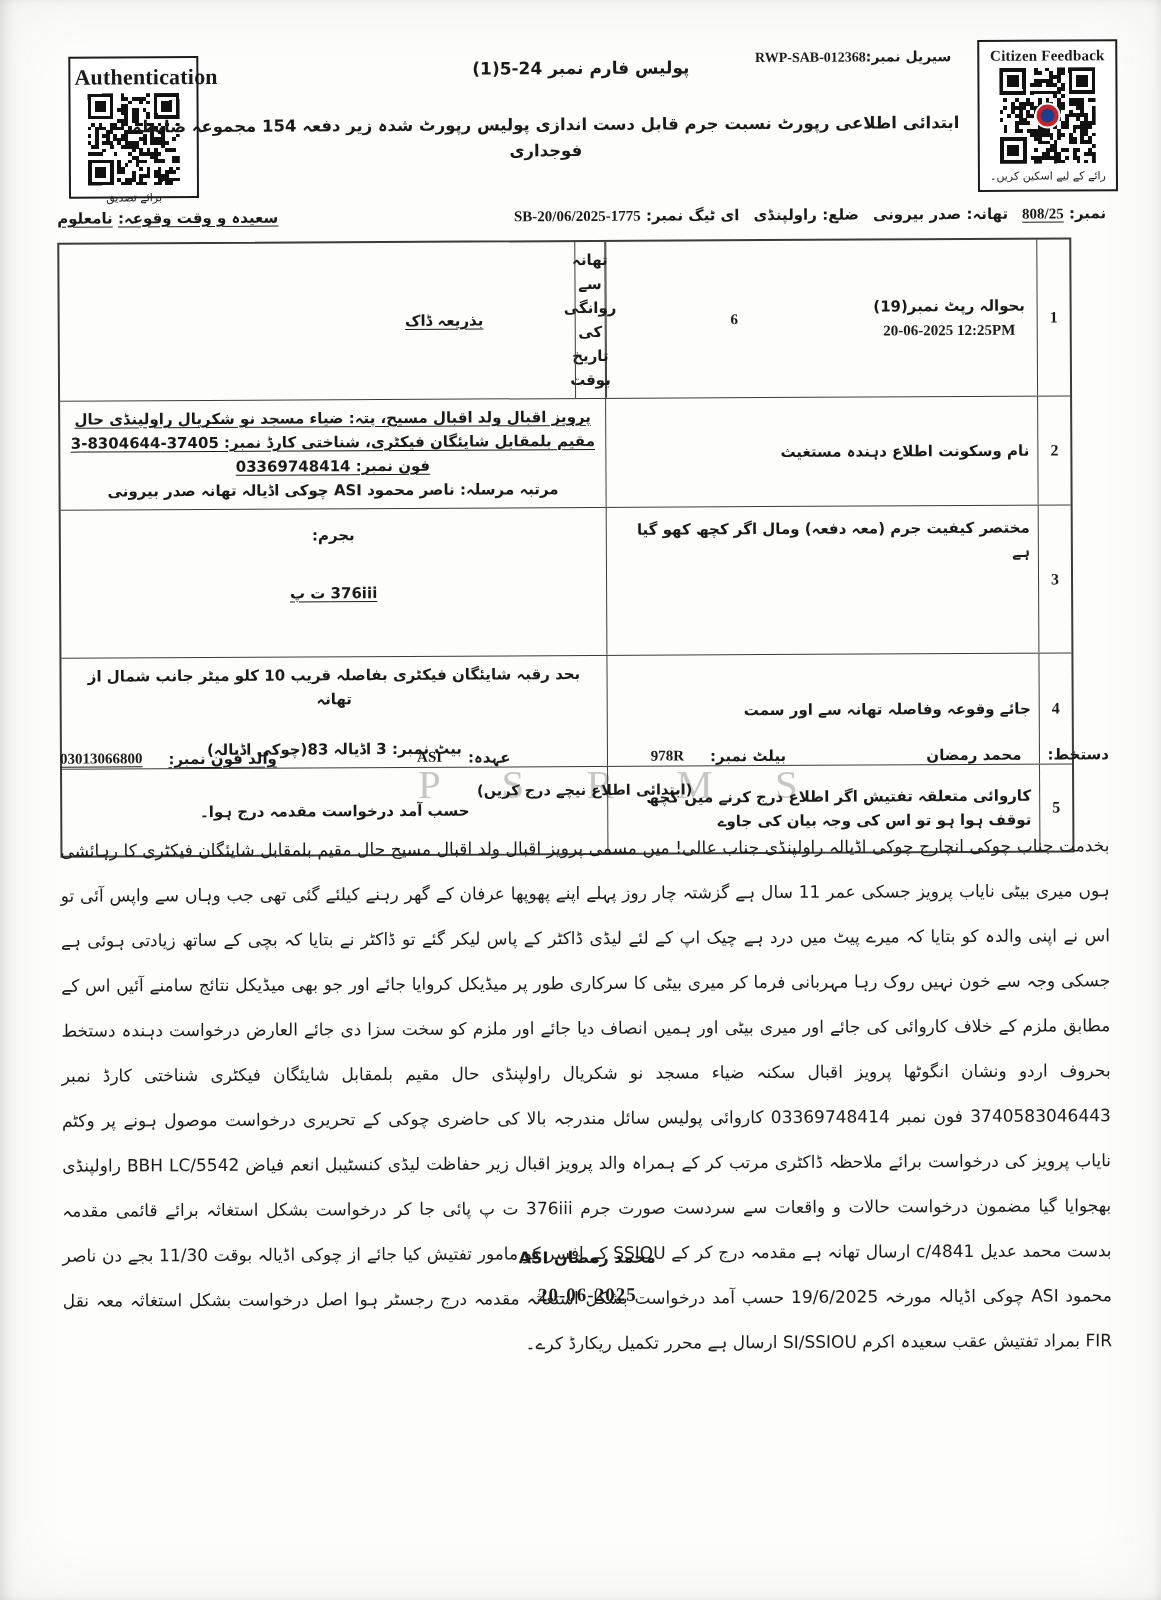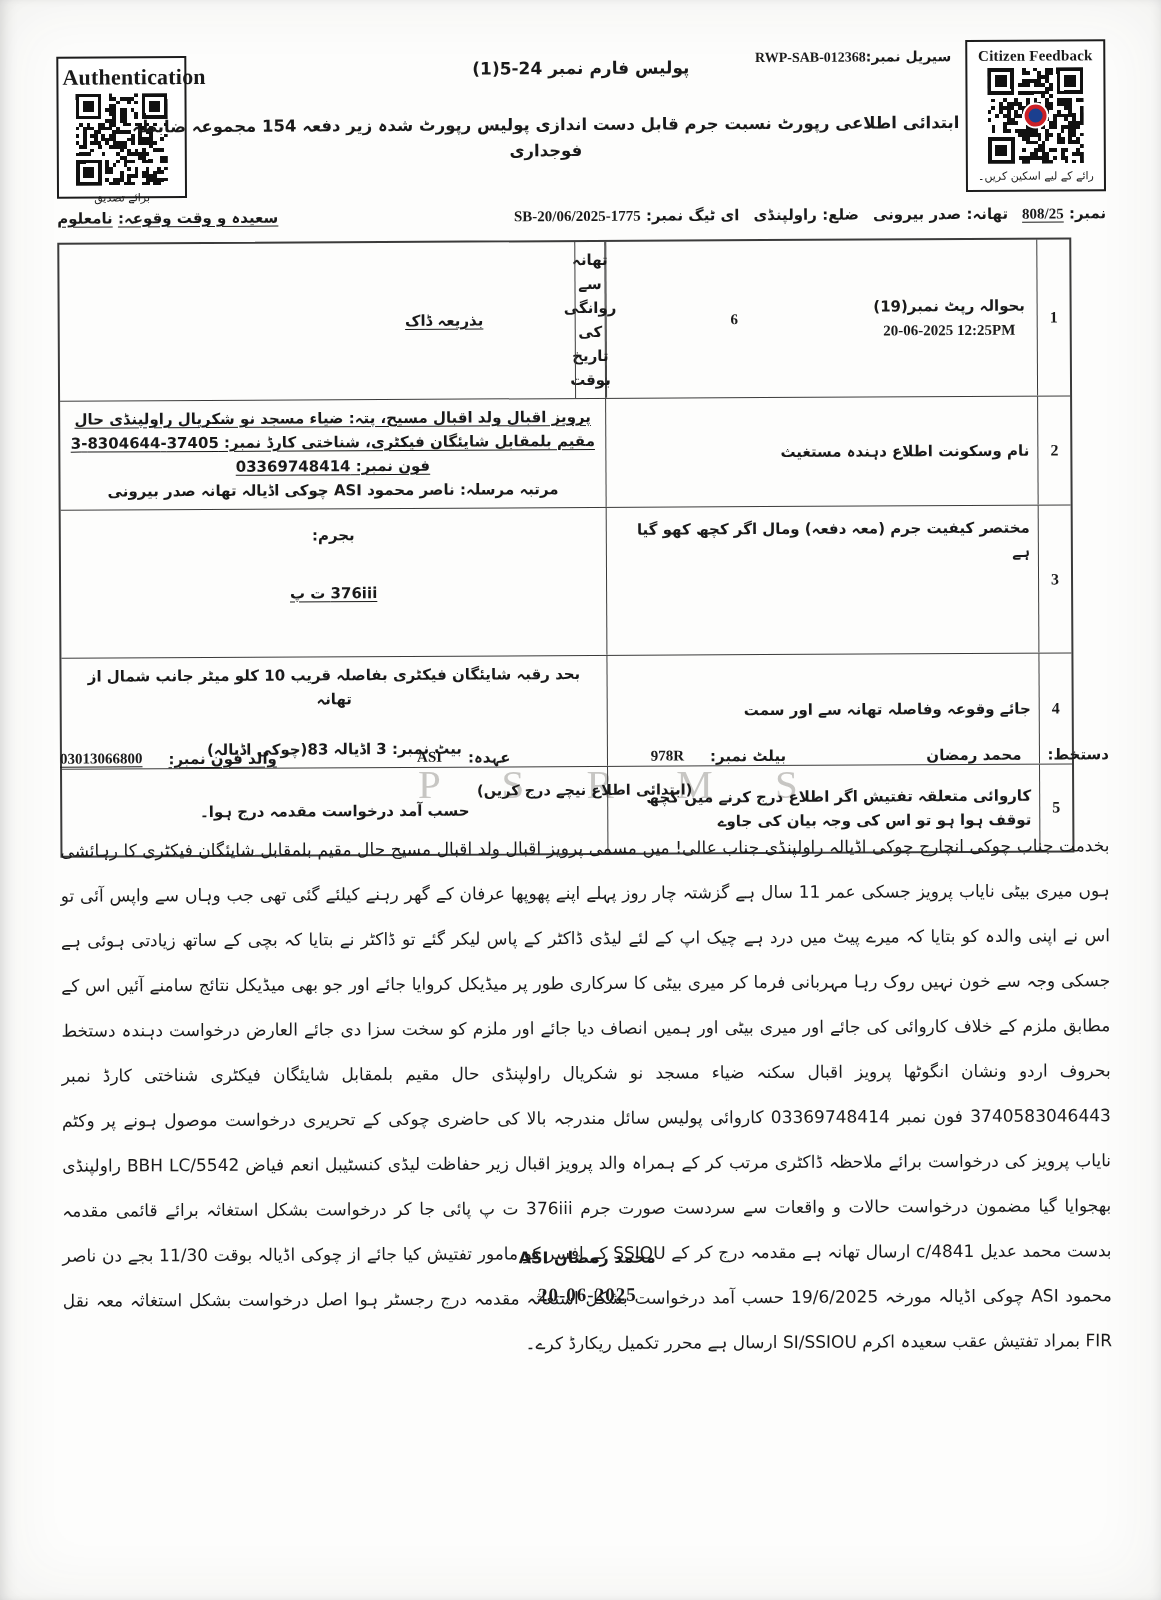--- a/index.html
+++ b/index.html
@@ -5,21 +5,21 @@
   * { margin:0; padding:0; box-sizing:border-box; }
   html,body { width:1161px; }
   body { background:#efede9; font-family:"DejaVu Sans", sans-serif; color:#1a1a1a; }
   .page {
     position:relative; width:1161px; height:1600px; background:#fdfdfc; overflow:hidden;
     box-shadow: inset 0 0 70px rgba(60,55,45,0.07), inset 10px 0 18px -10px rgba(0,0,0,0.18), inset -6px 0 14px -8px rgba(0,0,0,0.12);
   }
   .tilt { position:absolute; inset:0; transform:rotate(-0.3deg); }
 
   
-  .qr-box { position:absolute; border:2px solid #1c1c1c; background:#fff; text-align:center; padding:6px 4px 4px; }
+  .qr-box { position:absolute; border:2px solid #1c1c1c; background:#fff; text-align:center; padding:6px 4px 4px;margin-left:12px; }
   .qr-box.auth { left:56px; top:54px; width:130px; height:142px; }
   .qr-box.feedback { left:965px; top:42px; width:140px; height:152px; }
   .qr-title { font-family:"Liberation Serif", serif; font-weight:bold; font-size:22px; letter-spacing:0.2px; }
   .qr-box.feedback .qr-title { font-size:15px; }
   .qr-wrap { position:relative; display:inline-block; margin-top:3px; }
   .qr-svg { display:block; }
   .qr-logo { position:absolute; left:50%; top:50%; width:22px; height:22px; transform:translate(-50%,-50%);
              border-radius:50%; border:4px solid #cc2127; background:#1b3f8f; box-shadow:0 0 0 2px #fff; }
   .qr-caption { font-size:11px; margin-top:2px; direction:rtl; }
 

